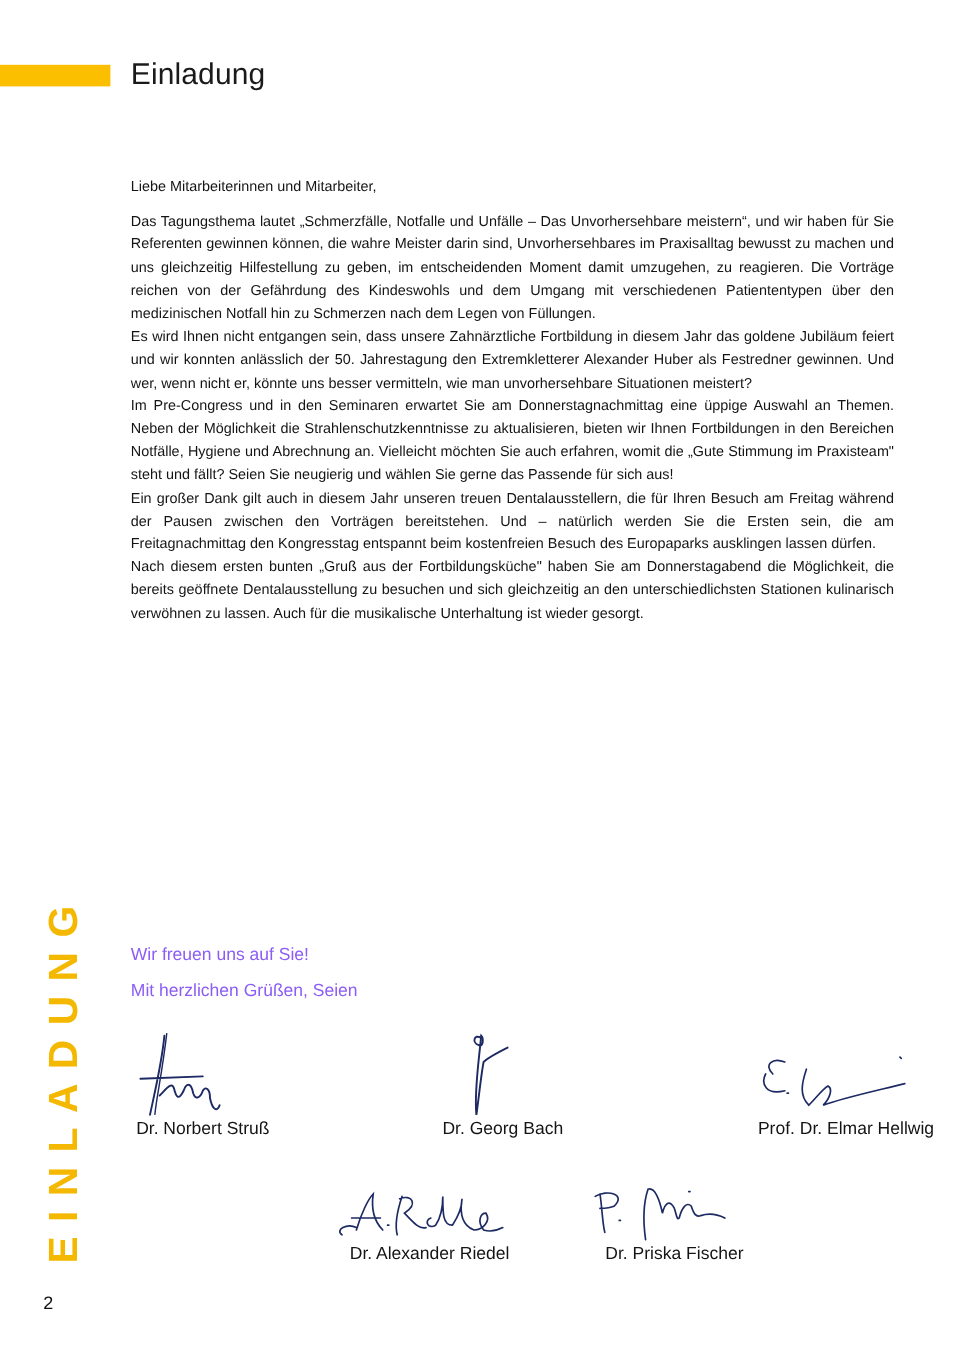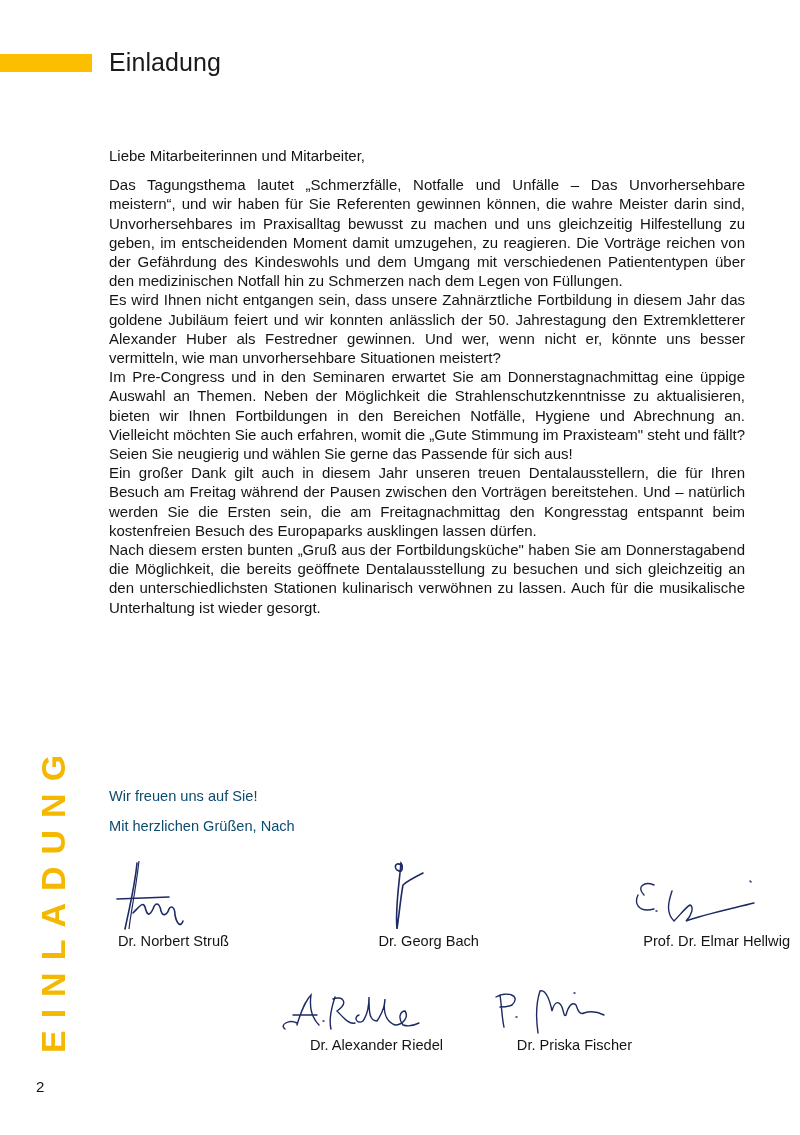--- a/index.html
+++ b/index.html
@@ -31,40 +31,40 @@
       font-weight: normal;
       color: #1a1a1a;
       margin: 0;
       letter-spacing: 0.1px;
     }
     .body-text {
       position: absolute;
       left: 109px;
       top: 146px;
       width: 636px;
-      font-size: 15px;
+      font-size: 12px;
       line-height: 19.2px;
       text-align: justify;
       color: #141414;
     }
     .body-text p {
       margin: 0;
     }
     .salutation {
       margin-bottom: 10px !important;
     }
     .closing {
       position: absolute;
       left: 109px;
       font-size: 14.6px;
-      color: #0c4a6e;
+      color: #8b5cf6;
     }
     .sig-block {
       position: absolute;
-      text-align: right;
+      text-align: center;
     }
     .sig-block svg {
       display: block;
     }
     .sig-name {
       font-size: 14.6px;
       color: #141414;
       white-space: nowrap;
     }
     .side-label {
@@ -100,21 +100,21 @@
 <div class="body-text">
   <p class="salutation">Liebe Mitarbeiterinnen und Mitarbeiter,</p>
   <p>Das Tagungsthema lautet „Schmerzfälle, Notfalle und Unfälle – Das Unvorhersehbare meistern“, und wir haben für Sie Referenten gewinnen können, die wahre Meister darin sind, Unvorhersehbares im Praxisalltag bewusst zu machen und uns gleichzeitig Hilfestel­lung zu geben, im entscheidenden Moment damit umzugehen, zu reagieren. Die Vorträge reichen von der Gefährdung des Kindeswohls und dem Umgang mit verschiedenen Patiententypen über den medizinischen Notfall hin zu Schmerzen nach dem Legen von Füllungen.</p>
   <p>Es wird Ihnen nicht entgangen sein, dass unsere Zahnärztliche Fortbildung in diesem Jahr das goldene Jubiläum feiert und wir konnten anlässlich der 50. Jahrestagung den Extremkletterer Alexander Huber als Festredner gewinnen. Und wer, wenn nicht er, könnte uns besser vermitteln, wie man unvorhersehbare Situationen meistert?</p>
   <p>Im Pre-Congress und in den Seminaren erwartet Sie am Donnerstagnachmittag eine üppige Auswahl an Themen. Neben der Möglichkeit die Strahlenschutzkenntnisse zu aktualisieren, bieten wir Ihnen Fortbildungen in den Bereichen Notfälle, Hygiene und Abrechnung an. Vielleicht möchten Sie auch erfahren, womit die „Gute Stimmung im Praxisteam" steht und fällt? Seien Sie neugierig und wählen Sie gerne das Passende für sich aus!</p>
   <p>Ein großer Dank gilt auch in diesem Jahr unseren treuen Dentalausstellern, die für Ihren Besuch am Freitag während der Pausen zwischen den Vorträgen bereitstehen. Und – natürlich werden Sie die Ersten sein, die am Freitagnachmittag den Kongresstag entspannt beim kostenfreien Besuch des Europaparks ausklingen lassen dürfen.</p>
   <p>Nach diesem ersten bunten „Gruß aus der Fortbildungsküche" haben Sie am Don­nerstagabend die Möglichkeit, die bereits geöffnete Dentalausstellung zu besuchen und sich gleichzeitig an den unterschiedlichsten Stationen kulinarisch verwöhnen zu lassen. Auch für die musikalische Unterhaltung ist wieder gesorgt.</p>
 </div>
 
 <div class="closing" style="top:788px;">Wir freuen uns auf Sie!</div>
-<div class="closing" style="top:818px;">Mit herzlichen Grüßen, Nach</div>
+<div class="closing" style="top:818px;">Mit herzlichen Grüßen, Seien</div>
 
 <div class="sig-block" style="left:109px; top:855px;">
   <svg width="120" height="78" viewBox="0 0 120 78">
     <path d="M28 8 C26 30 20 55 16 74 M8 44 L60 42 M24 58 C30 52 34 46 36 52 C38 60 40 62 44 54 C46 48 50 46 52 56 C54 62 58 60 60 54 C62 50 66 52 66 60 C68 70 72 72 74 66" fill="none" stroke="#1d2a63" stroke-width="1.6" stroke-linecap="round"></path>
     <path d="M30 6 C26 40 22 56 20 74" fill="none" stroke="#1d2a63" stroke-width="1.2"></path>
   </svg>
   <div class="sig-name">Dr. Norbert Struß</div>
 </div>
 
 <div class="sig-block" style="left:359px; top:855px;">

